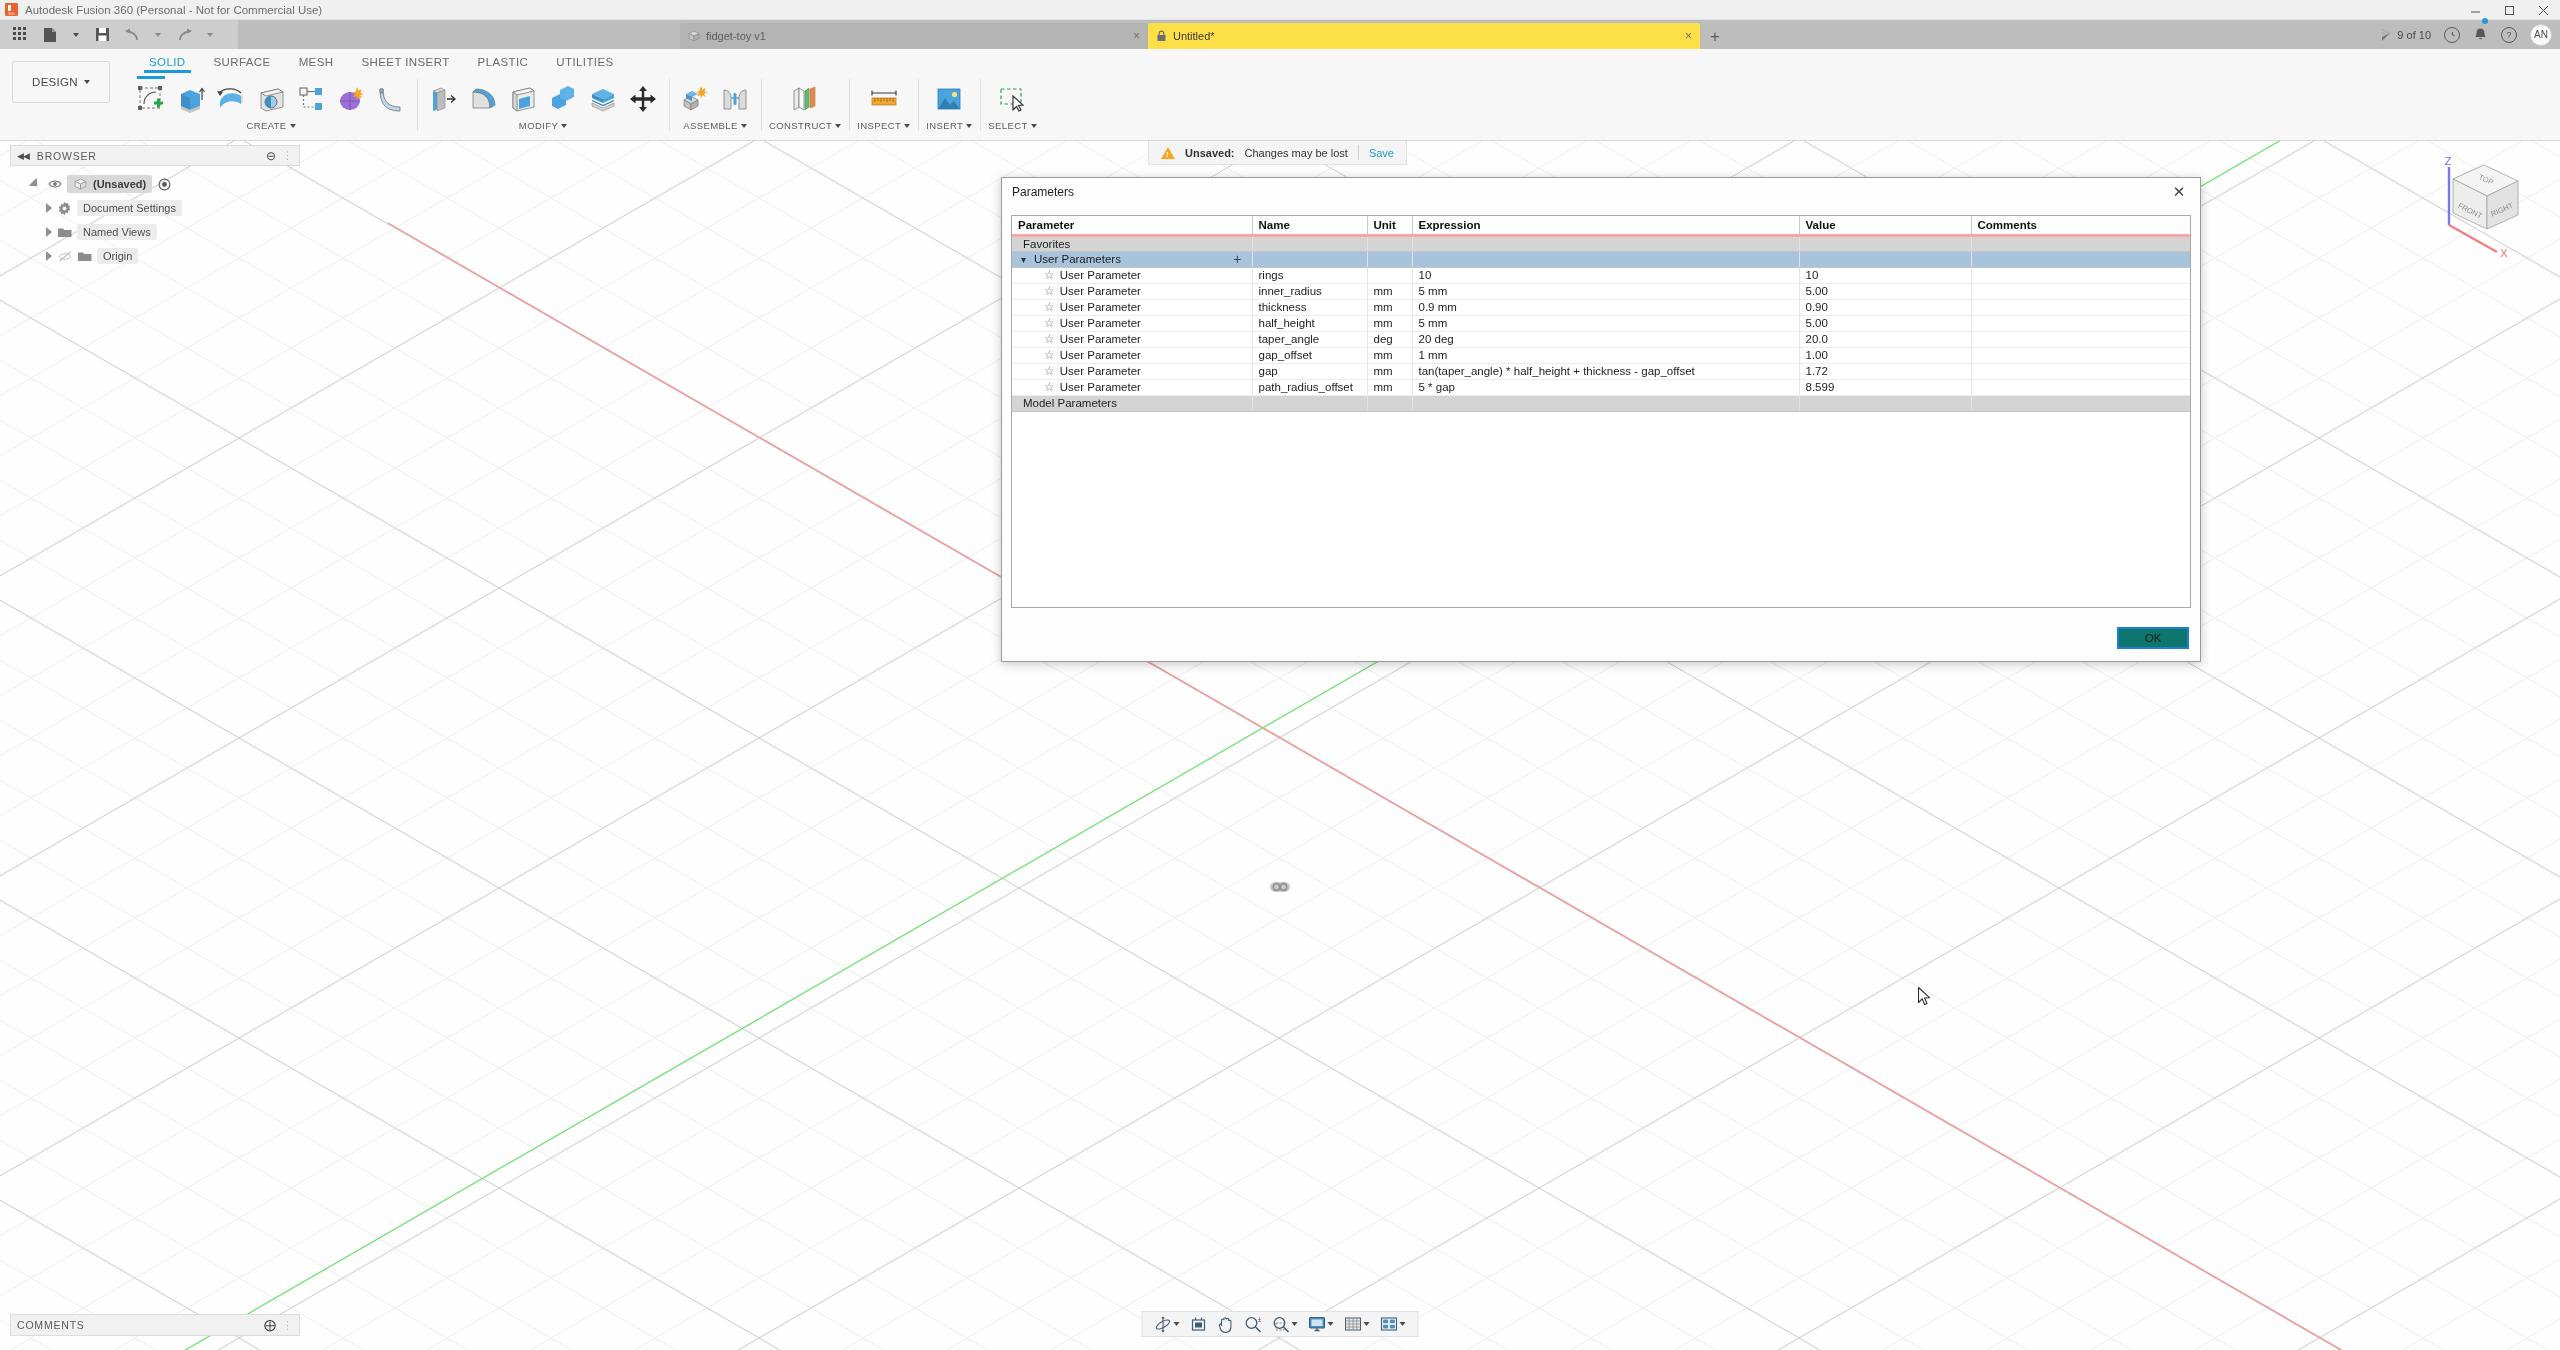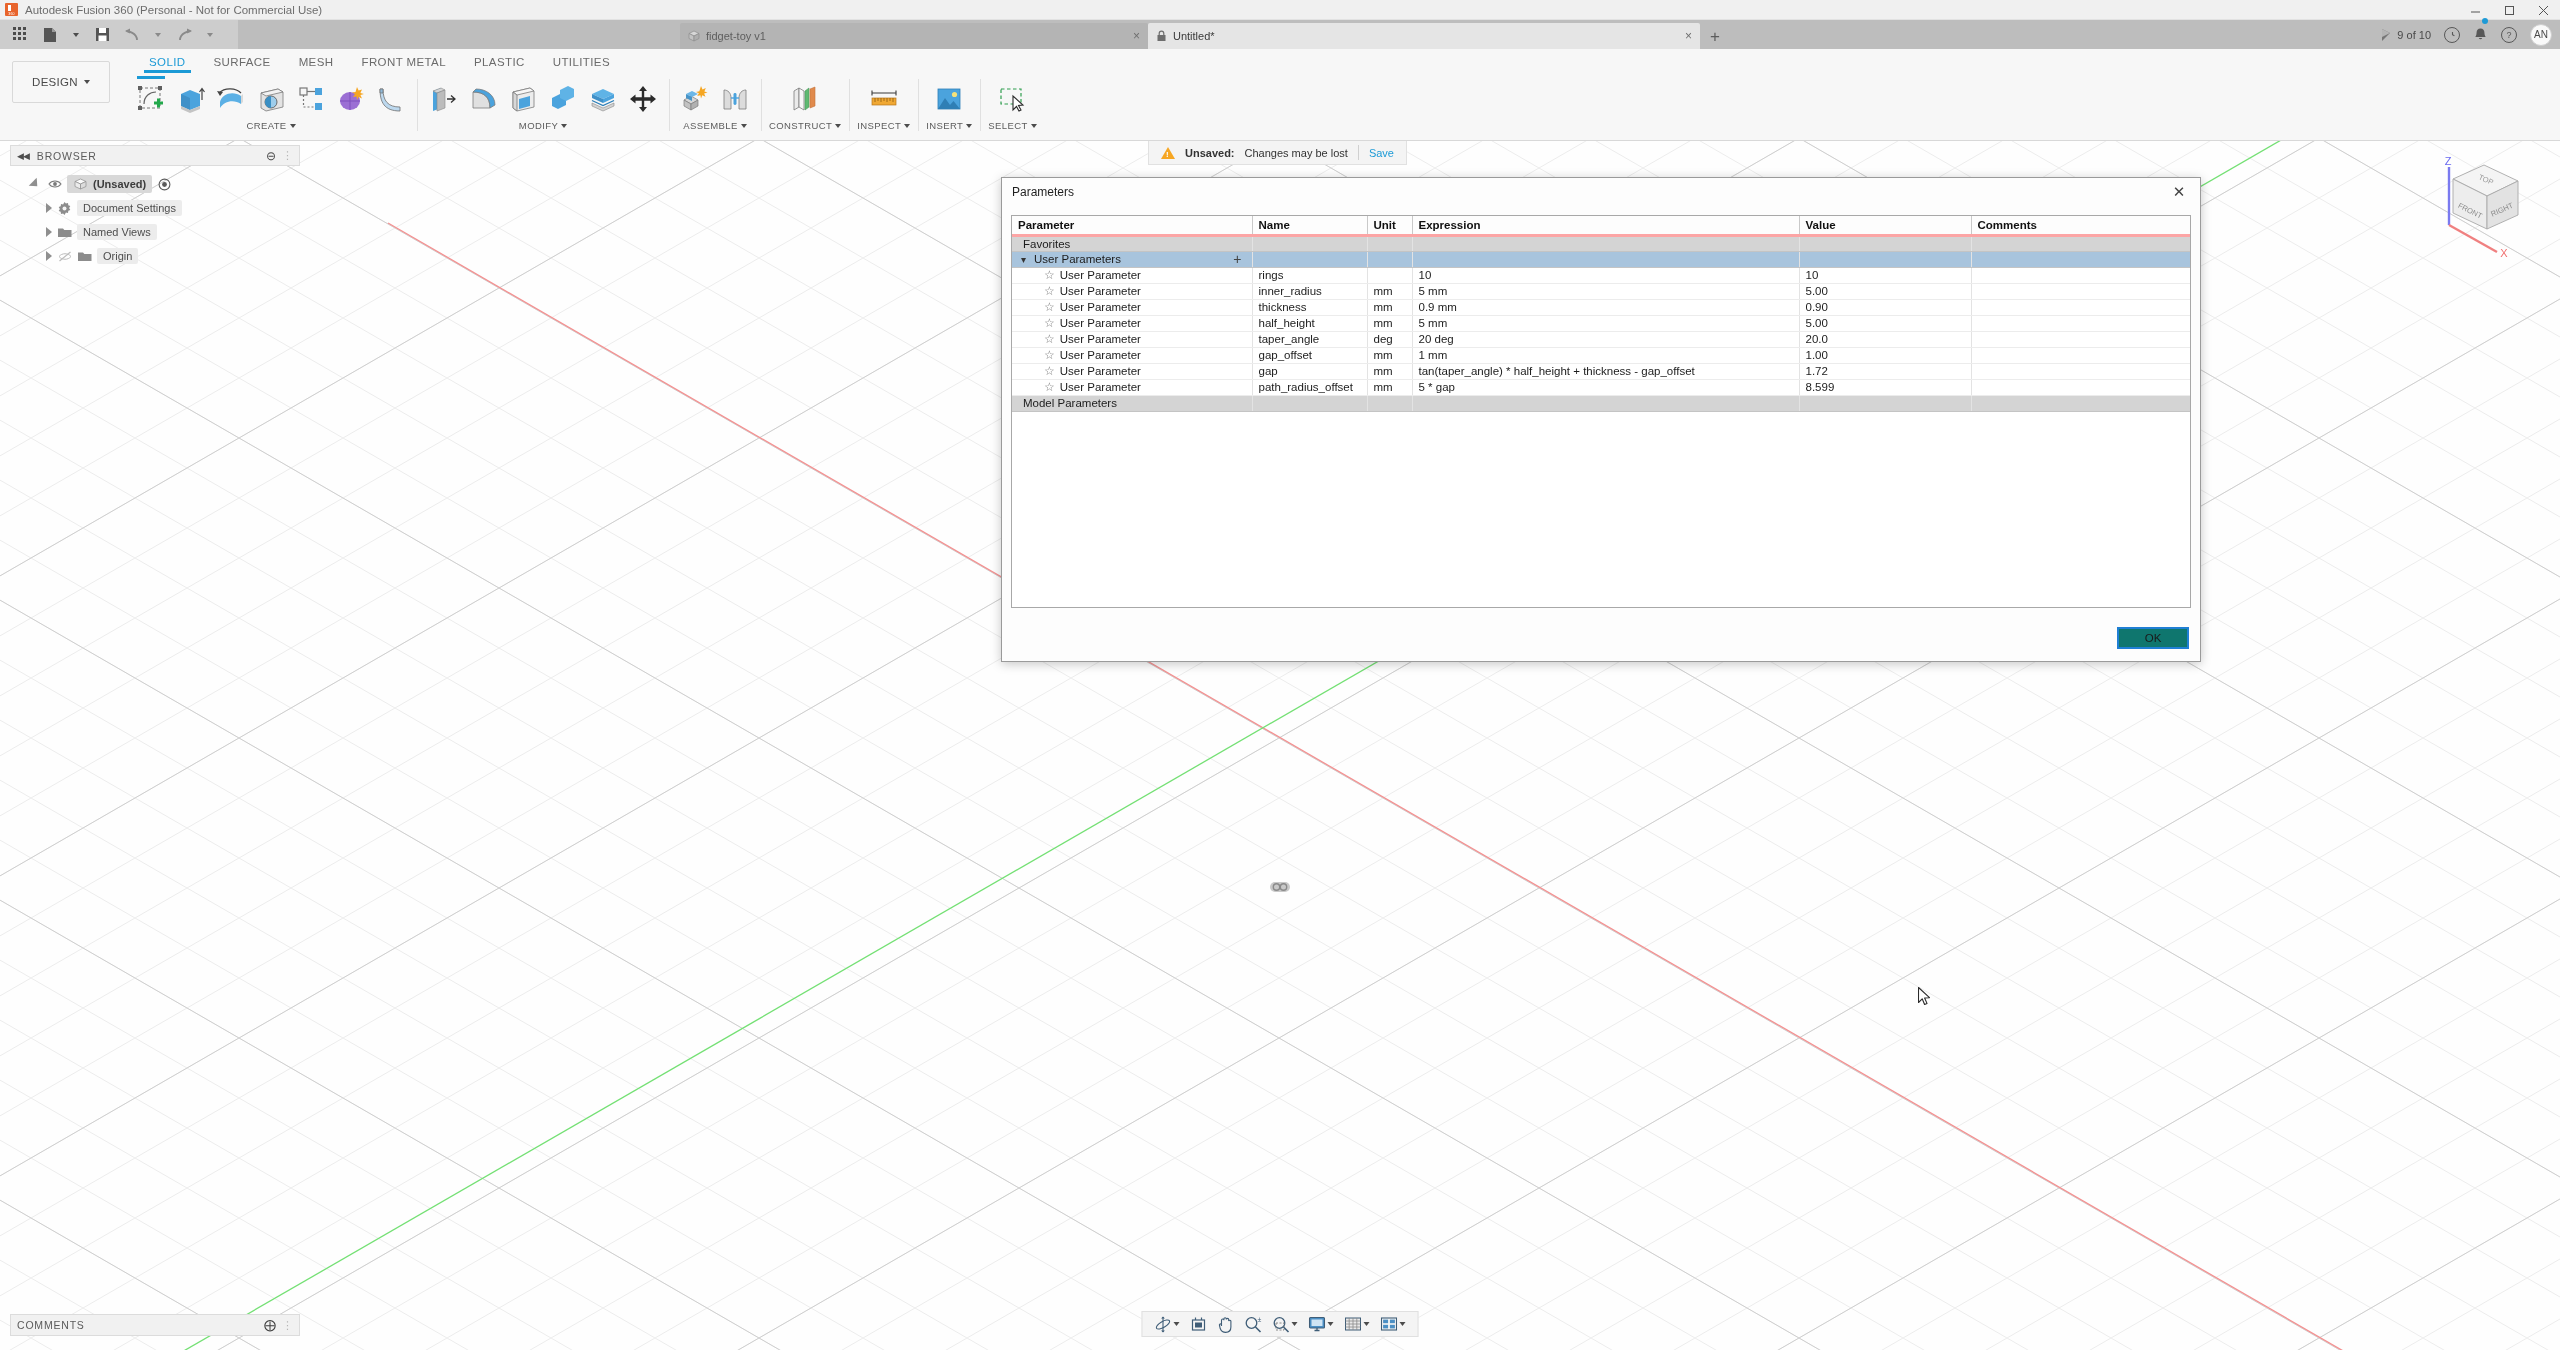--- a/index.html
+++ b/index.html
@@ -54,21 +54,21 @@
     width: 0; height: 0; border-left: 3.5px solid transparent; border-right: 3.5px solid transparent;
     border-top: 4px solid #4c4c4c;
   }
   .caret-sm.light { border-top-color: #8a8a8a; }
   .doc-tab {
     position: absolute; top: 3px; height: 26px;
     background: #b4b4b4; display: flex; align-items: center;
     padding: 0 8px; font-size: 11px; color: #5e5e5e; gap: 6px;
     border-radius: 2px 2px 0 0;
   }
-  .doc-tab.active { background: #e5e5e5; color: #3a3a3a; }
+  .doc-tab.active { background: #fde047; color: #3a3a3a; }
   .doc-tab .tab-x { margin-left: auto; padding-left: 26px; font-size: 12px; color: #6f6f6f; }
   .tab-plus {
     position: absolute; top: 5px; height: 24px; width: 26px;
     display: flex; align-items: center; justify-content: center;
     font-size: 17px; color: #5c5c5c;
   }
   .topright-tools {
     position: absolute; right: 8px; top: 0; height: 29px;
     display: flex; align-items: center; gap: 13px;
   }
@@ -361,21 +361,21 @@
 
   <div class="design-btn">
     <span>DESIGN</span>
     <span class="caret-sm"></span>
   </div>
 
   <div class="ribbon-tabs">
     <div class="ribbon-tab active">SOLID</div>
     <div class="ribbon-tab">SURFACE</div>
     <div class="ribbon-tab">MESH</div>
-    <div class="ribbon-tab">FRONT METAL</div>
+    <div class="ribbon-tab">SHEET INSERT</div>
     <div class="ribbon-tab">PLASTIC</div>
     <div class="ribbon-tab">UTILITIES</div>
   </div>
 
   <div class="groups">
 
     <div class="grp">
       <div class="grp-icons">
         <div class="tool first-active">
           <svg width="30" height="30" viewBox="0 0 30 30">

